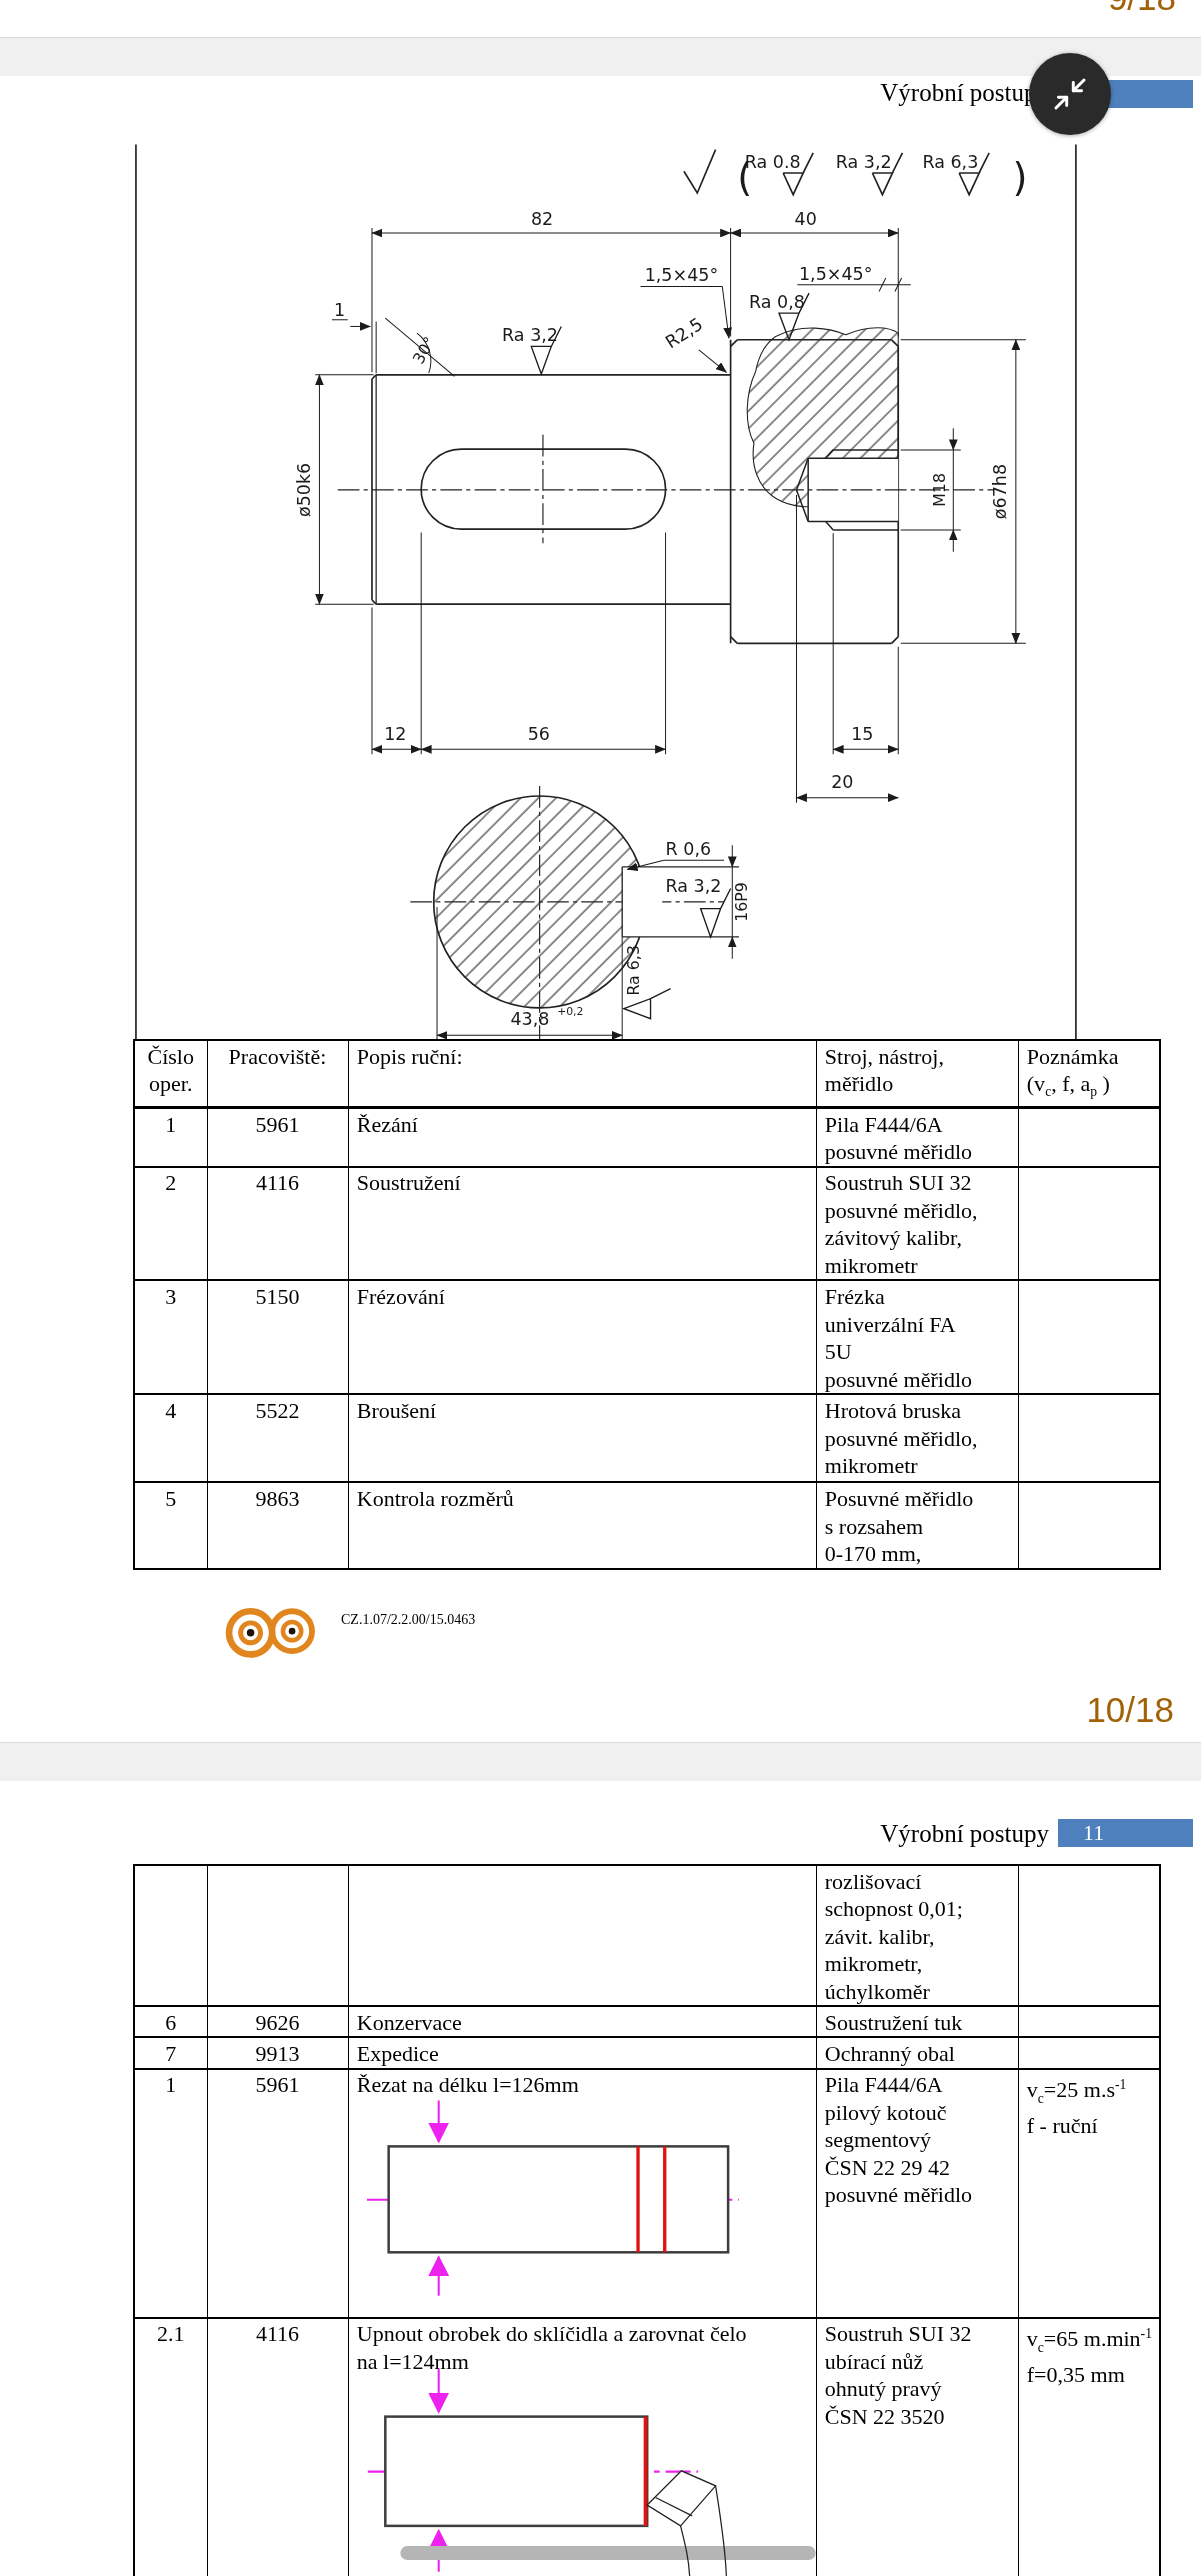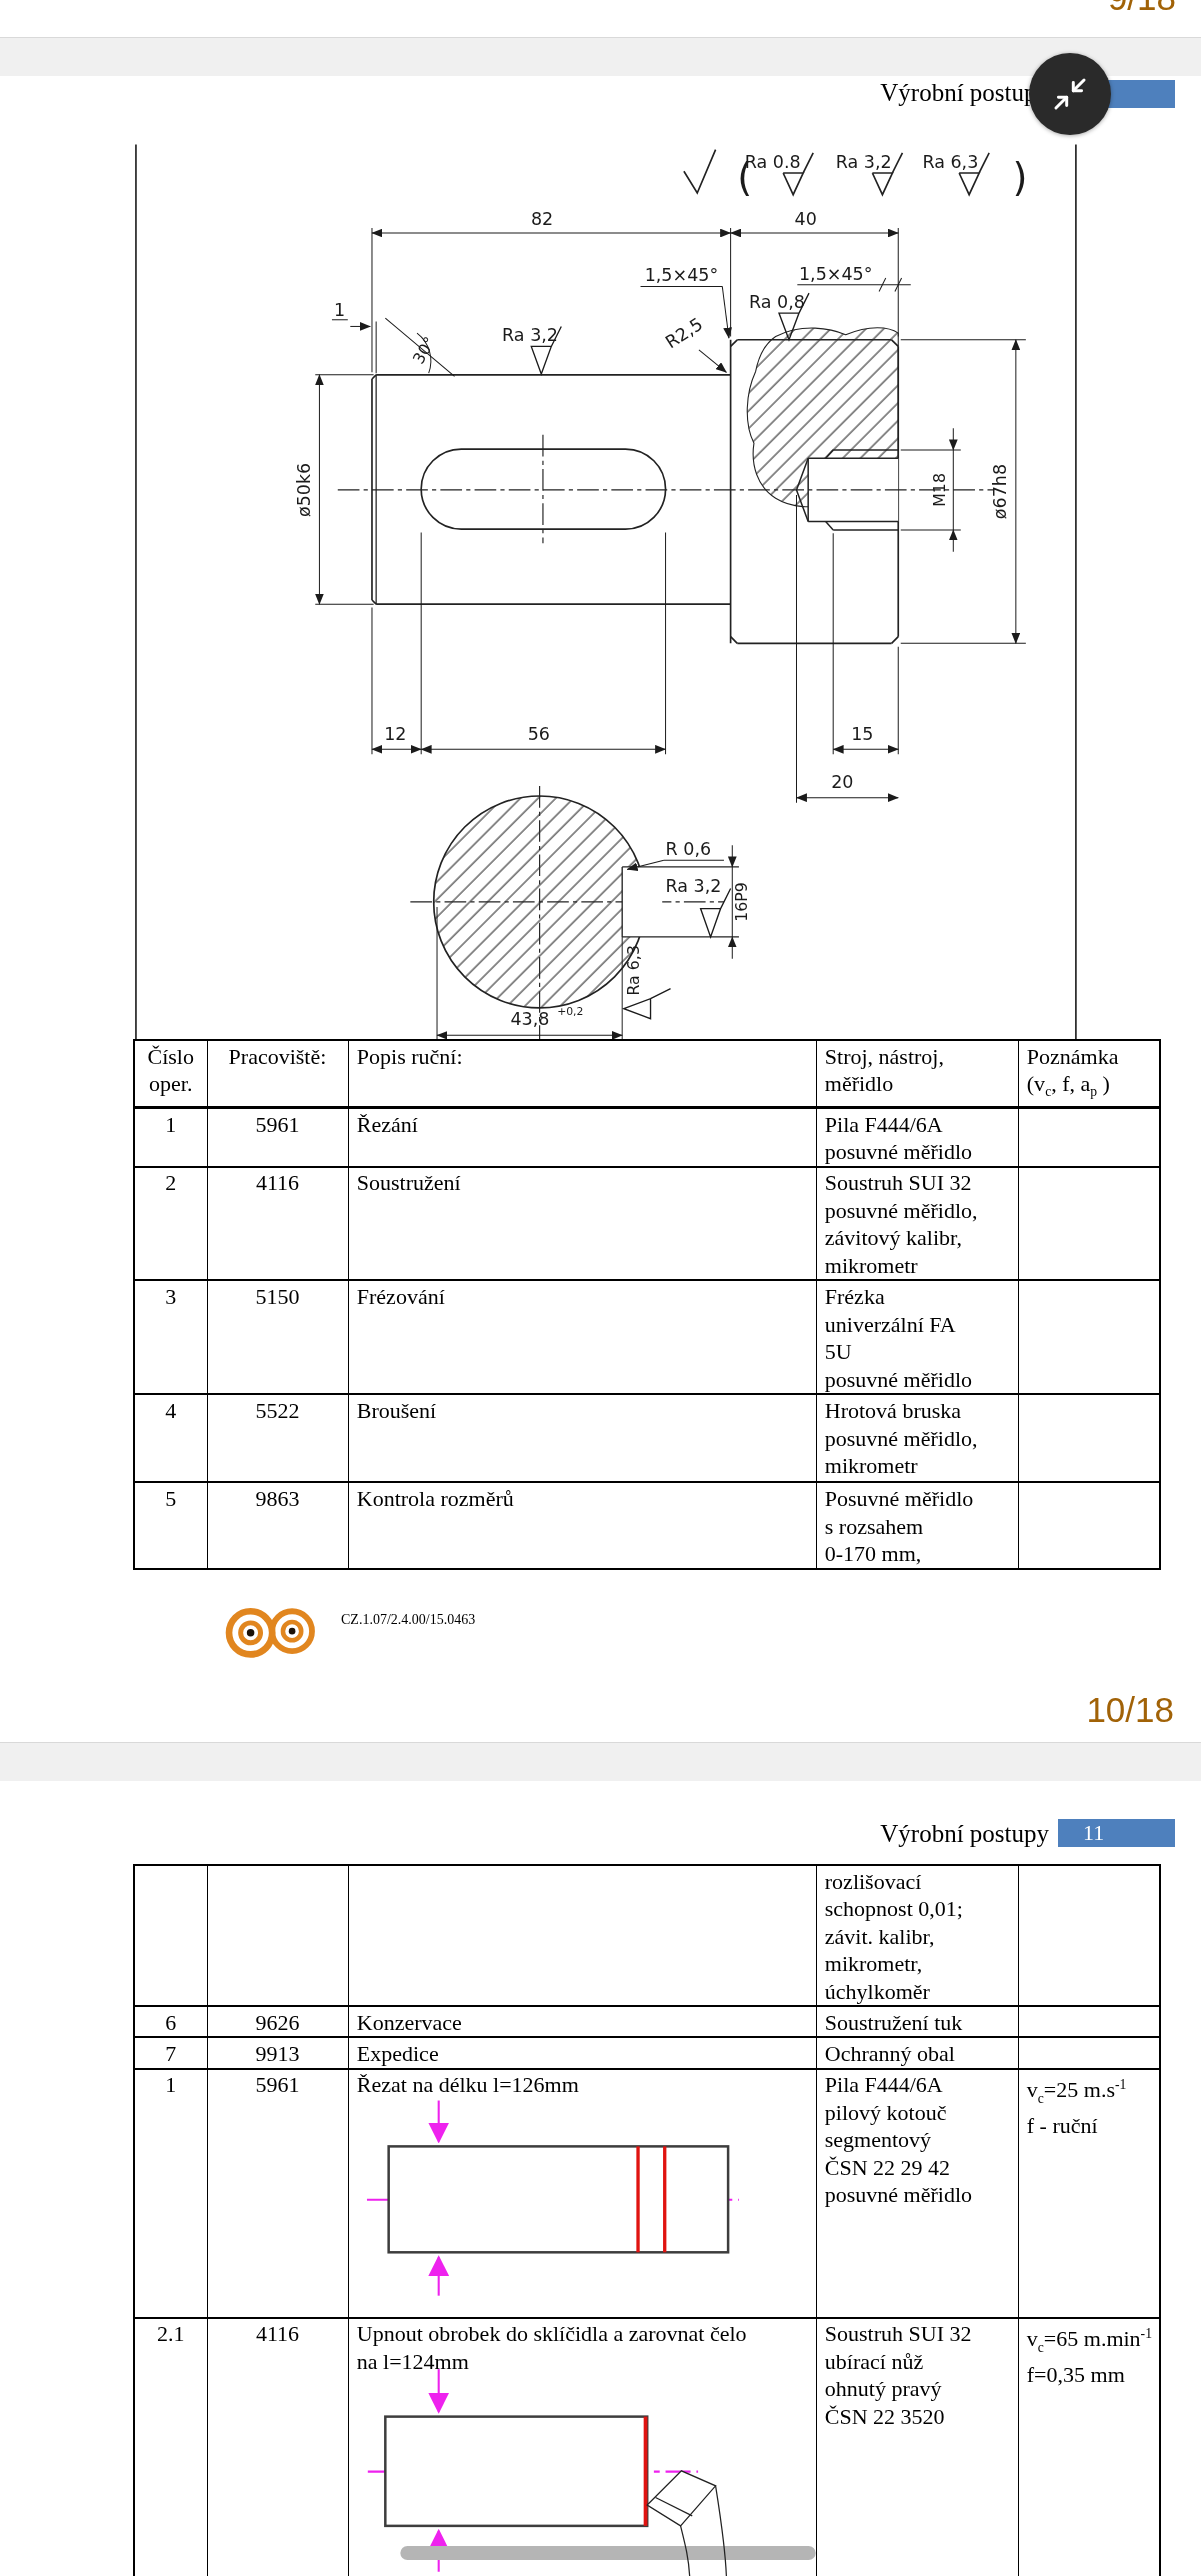--- a/index.html
+++ b/index.html
@@ -4,21 +4,21 @@
 <style>
   html,body{margin:0;padding:0;}
   body{width:1201px;height:2576px;position:relative;overflow:hidden;background:#fff;
        font-family:"Liberation Serif",serif;color:#000;}
   .separator{position:absolute;left:0;width:1201px;height:38px;background:#f0f0f0;
              border-top:0.8px solid #d9d9d9;border-bottom:0.8px solid #d9d9d9;}
   .page{position:absolute;left:0;width:1201px;background:#fff;}
   .page-counter{position:absolute;font-family:"Liberation Sans",sans-serif;
                 font-size:35px;color:#a16207;}
   .doc-title{position:absolute;font-size:25px;color:#000;white-space:nowrap;}
-  .badge{position:absolute;left:1058px;width:117px;height:28px;background:#4e80bd;}
+  .badge{position:absolute;left:1058px;width:135px;height:28px;background:#4e80bd;}
   .badge span{display:block;padding-left:25px;font-size:22px;line-height:28px;color:#fff;}
   .fab{position:absolute;left:1029px;top:53px;width:82px;height:82px;border-radius:50%;
        background:#2a2a2a;box-shadow:0 0.8px 4.2px rgba(0,0,0,.35);border:none;cursor:pointer;
        display:flex;align-items:center;justify-content:center;z-index:50;}
   .doc-table{border-collapse:collapse;table-layout:fixed;width:1026px;background:#fff;
              font-size:22px;line-height:27.5px;font-family:"Liberation Serif",serif;}
   .doc-table th,.doc-table td{border:1.7px solid #000;vertical-align:top;
              padding:1.7px 5px 0 8.3px;font-weight:normal;text-align:left;overflow:hidden;}
   .doc-table tr{border-bottom:2.5px solid #000;}
   .doc-table{border:2.5px solid #000;}
@@ -269,21 +269,21 @@
 
   <svg style="position:absolute;left:224px;top:1517px;" width="98" height="78" viewBox="0 0 118 94">
     <circle cx="32" cy="48" r="26" fill="none" stroke="#e1861f" stroke-width="8"></circle>
     <circle cx="32" cy="48" r="12" fill="none" stroke="#e1861f" stroke-width="6"></circle>
     <circle cx="32" cy="48" r="4.5" fill="#1c1208"></circle>
     <circle cx="82" cy="46" r="24" fill="none" stroke="#e1861f" stroke-width="7"></circle>
     <circle cx="82" cy="46" r="11" fill="none" stroke="#e1861f" stroke-width="5.5"></circle>
     <circle cx="82" cy="46" r="4" fill="#1c1208"></circle>
   </svg>
   <div class="footer-text" style="top:1528px;">
-    <div class="footer-code">CZ.1.07/2.4.00/15.0463</div>
+    <div class="footer-code">CZ.1.07/2.2.00/15.0463</div>
   </div>
 </div>
 
 <div class="page-counter" style="right:27px;top:1690px;">10/18</div>
 
 <div class="separator" style="top:1742px;"></div>
 
 <div class="page" style="top:1781px;height:795px;overflow:hidden;">
   <div class="doc-title" style="top:39px;right:152px;">Výrobní postupy</div>
   <div class="badge" style="top:38px;">

